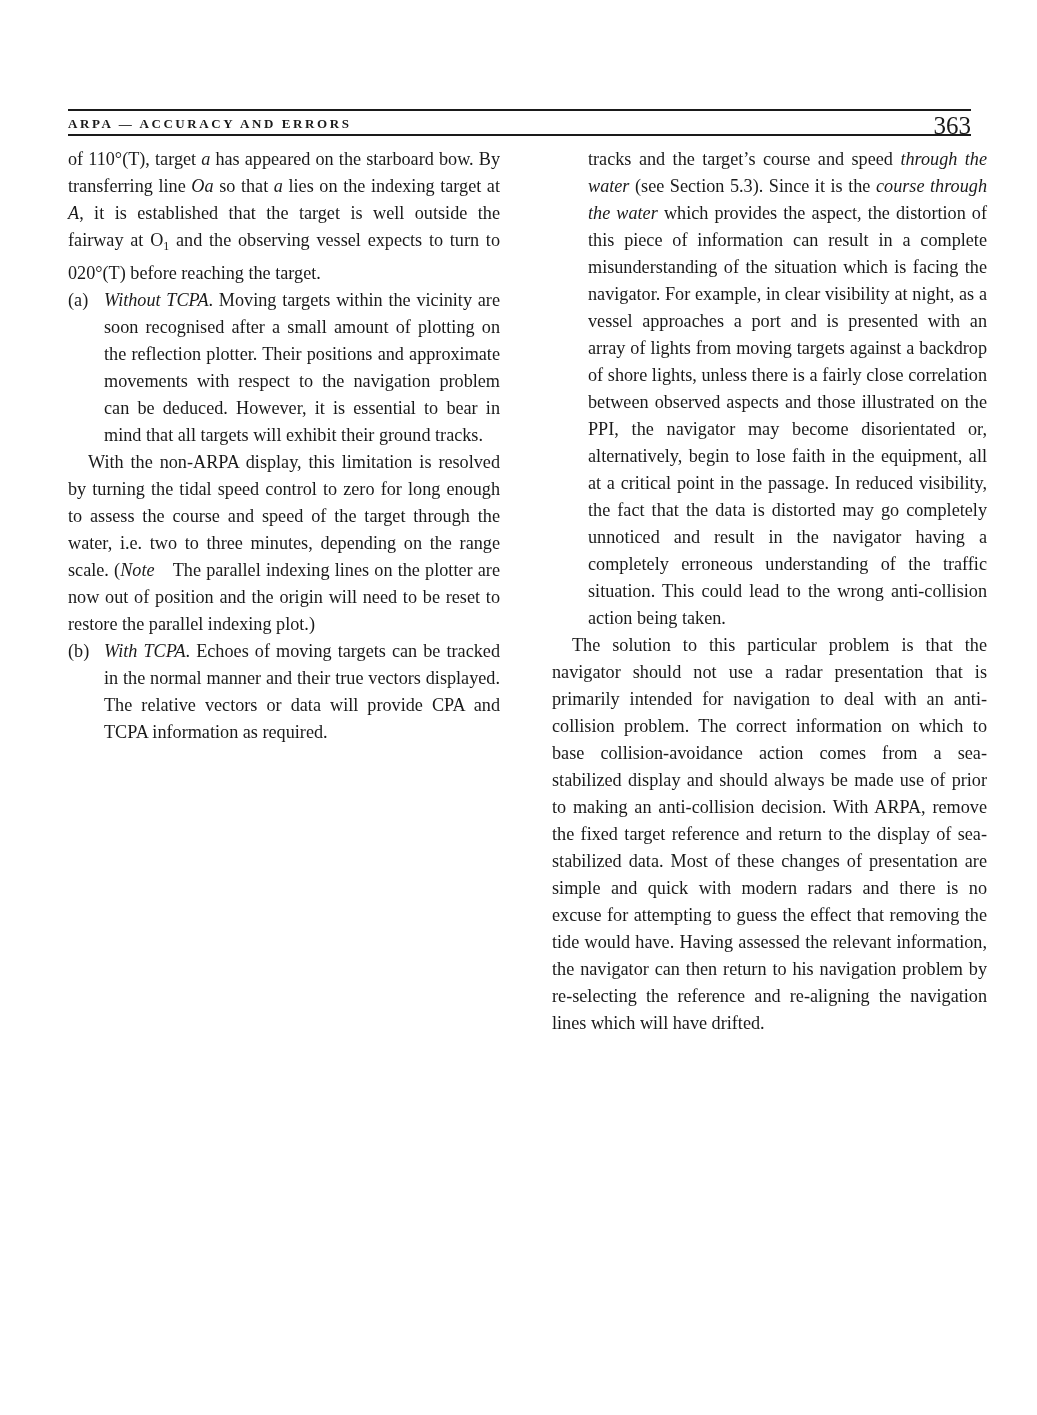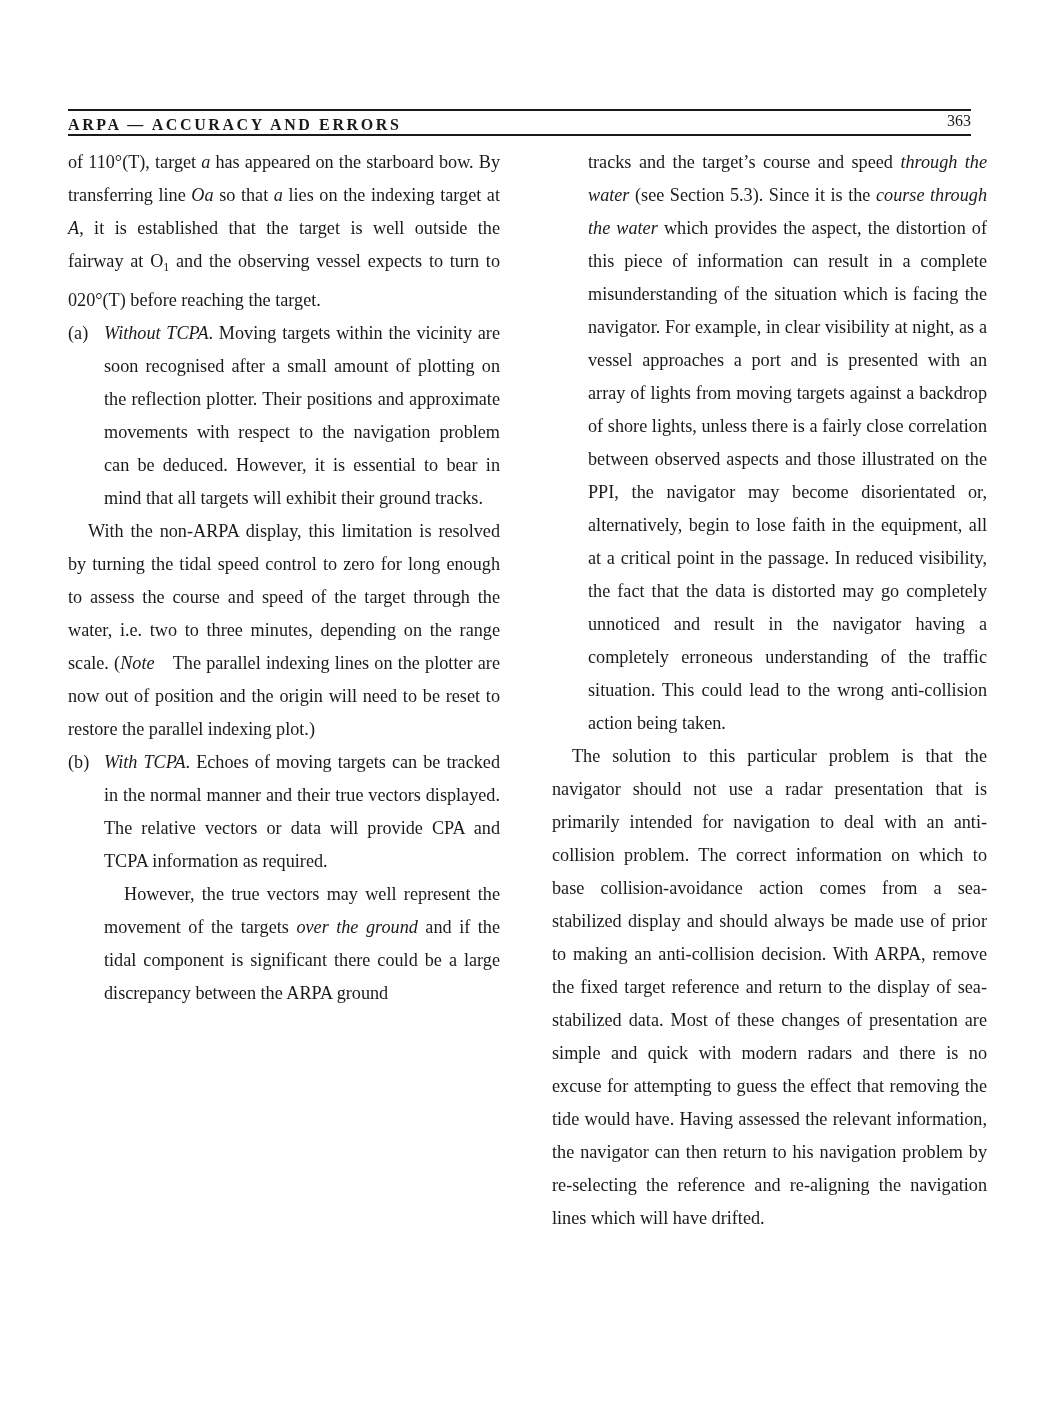--- a/index.html
+++ b/index.html
@@ -28,36 +28,36 @@
       width: 903px;
       height: 27px;
       border-top: 2px solid #1a1a1a;
       border-bottom: 2px solid #1a1a1a;
       box-sizing: border-box;
     }
     .running-head .title {
       position: absolute;
       left: 0;
       top: 5px;
-      font-size: 16px;
+      font-size: 13px;
       font-weight: bold;
       letter-spacing: 2.6px;
       font-family: "Liberation Serif", serif;
     }
     .running-head .folio {
       position: absolute;
       right: 0;
       top: 1px;
-      font-size: 16px;
+      font-size: 25px;
     }
     .col {
       position: absolute;
       top: 146px;
       font-size: 18.2px;
-      line-height: 33px;
+      line-height: 27px;
       text-align: justify;
     }
     .col-left {
       left: 0;
       width: 432px;
     }
     .col-right {
       left: 484px;
       width: 435px;
     }
@@ -114,21 +114,20 @@
     <p><span>of 110°(T), target </span><i>a</i><span> has appeared on the starboard bow. By transferring line </span><i>Oa</i><span> so that </span><i>a</i><span> lies on the indexing target at </span><i>A</i><span>, it is established that the target is well outside the fairway at O</span><span class="sub">1</span><span> and the observing vessel expects to turn to 020°(T) before reaching the target.</span></p>
 
 
 
     <p class="hang"><span class="label">(a)</span><i>Without TCPA</i><span>. Moving targets within the vicinity are soon recognised after a small amount of plotting on the reflection plotter. Their positions and approximate movements with respect to the navigation problem can be deduced. However, it is essential to bear in mind that all targets will exhibit their ground tracks.</span></p>
 
     <p class="indent"><span>With the non-ARPA display, this limitation is resolved by turning the tidal speed control to zero for long enough to assess the course and speed of the target through the water, i.e. two to three minutes, depending on the range scale. (</span><i>Note</i><span> The parallel indexing lines on the plotter are now out of position and the origin will need to be reset to restore the parallel indexing plot.)</span></p>
 
     <p class="hang"><span class="label">(b)</span><i>With TCPA</i><span>. Echoes of moving targets can be tracked in the normal manner and their true vectors displayed. The relative vectors or data will provide CPA and TCPA information as required.</span></p>
 
-    <p class="hang-block indent"><span>However, the true vectors may well represent the movement of the targets </span><i>over the ground</i><span> and if the tidal component is significant there could be a large discrepancy between the ARPA ground</span></p>
   </div>
 
   <div class="col col-right">
     <p class="right-first"><span>tracks and the target’s course and speed </span><i>through the water</i><span> (see Section 5.3). Since it is the </span><i>course through the water</i><span> which provides the aspect, the distortion of this piece of information can result in a complete misunderstanding of the situation which is facing the navigator. For example, in clear visibility at night, as a vessel approaches a port and is presented with an array of lights from moving targets against a backdrop of shore lights, unless there is a fairly close correlation between observed aspects and those illustrated on the PPI, the navigator may become disorientated or, alternatively, begin to lose faith in the equipment, all at a critical point in the passage. In reduced visibility, the fact that the data is distorted may go completely unnoticed and result in the navigator having a completely erroneous understanding of the traffic situation. This could lead to the wrong anti-collision action being taken.</span></p>
 
     <p class="indent">The solution to this particular problem is that the navigator should not use a radar presentation that is primarily intended for navigation to deal with an anti-collision problem. The correct information on which to base collision-avoidance action comes from a sea-stabilized display and should always be made use of prior to making an anti-collision decision. With ARPA, remove the fixed target reference and return to the display of sea-stabilized data. Most of these changes of presentation are simple and quick with modern radars and there is no excuse for attempting to guess the effect that removing the tide would have. Having assessed the relevant information, the navigator can then return to his navigation problem by re-selecting the reference and re-aligning the navigation lines which will have drifted.</p>
   </div>
 
 </div>
 

